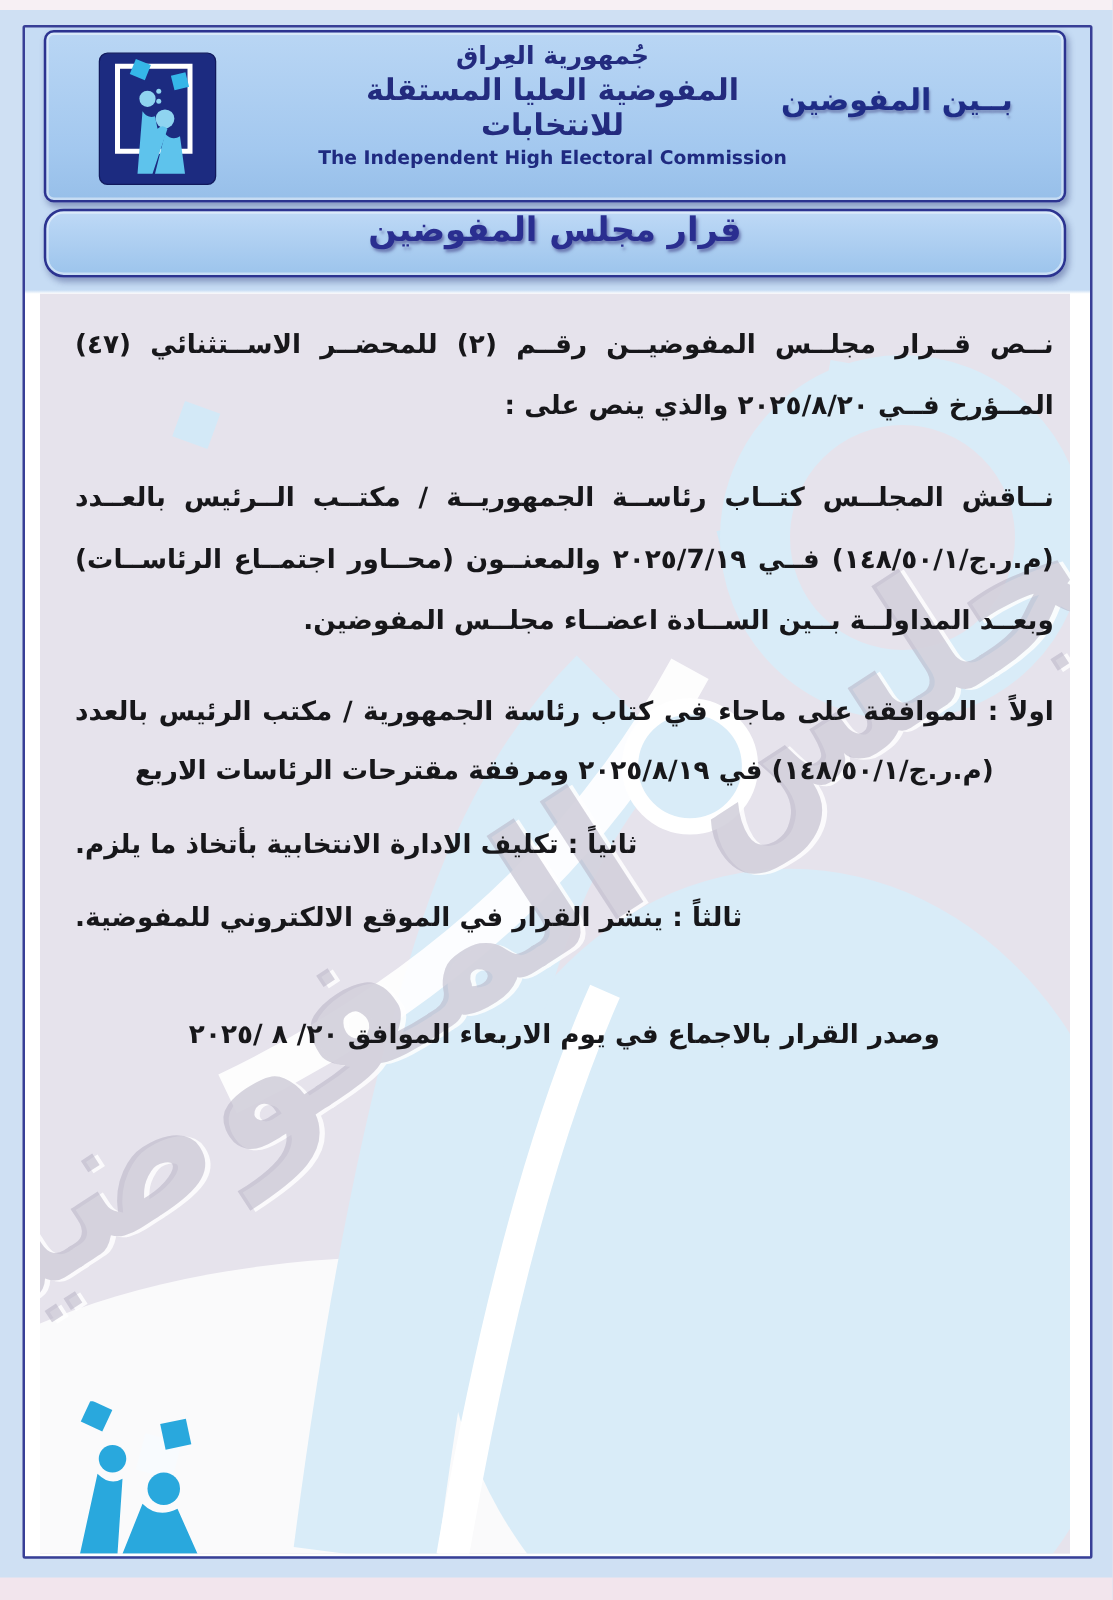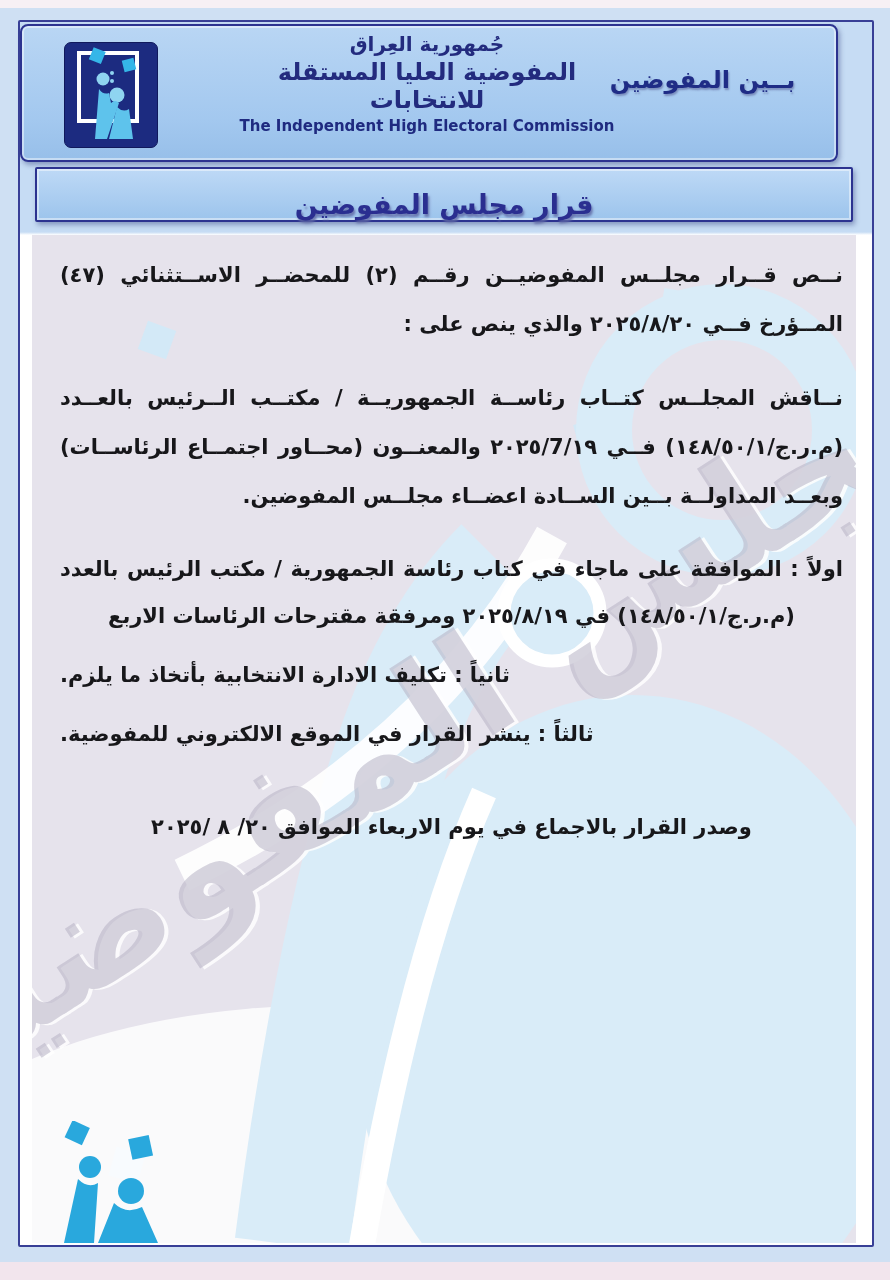--- a/index.html
+++ b/index.html
@@ -14,21 +14,21 @@
 
   
   .doc-frame{
     position:absolute;left:18px;top:20px;width:852px;height:1223px;
     border:2px solid #383f96;border-radius:2px;
     background:linear-gradient(180deg,#c6dcf4 0px,#c6dcf4 210px,#ffffff 213px,#ffffff 100%);
   }
 
   
   .header-box{
-    position:absolute;left:0;top:2px;width:814px;height:134px;
+    position:absolute;left:15px;top:2px;width:814px;height:134px;
     border:2px solid #2c3390;border-radius:8px;
     background:linear-gradient(180deg,#b9d6f4 0%,#a3c8ef 70%,#97bfe9 100%);
     box-shadow:2px 3px 5px rgba(58,70,130,.45), inset 0 0 0 2px rgba(255,255,255,.45);
   }
   .logo-badge{
     position:absolute;left:42px;top:16px;width:92px;height:104px;
     background:#1c2b80;border-radius:7px;border:1px solid #10195c;
   }
   .header-center{
     position:absolute;left:215px;top:6px;width:380px;text-align:center;color:#232b7e;
@@ -41,24 +41,24 @@
   .header-right{
     position:absolute;right:26px;top:22px;width:215px;text-align:center;color:#1f2c86;direction:rtl;
     text-shadow:1px 2px 2px rgba(110,125,175,.8);
   }
   .hr-l1{font-size:24px;font-weight:700;}
   .hr-l2{font-size:24px;font-weight:700;margin-top:18px;}
 
   
   .title-bar{
     position:absolute;left:15px;top:145px;width:814px;height:51px;
-    border:2px solid #2c3390;border-radius:2px;
+    border:2px solid #2c3390;border-radius:16px;
     background:linear-gradient(180deg,#bed9f6 0%,#9cc4ec 100%);
     box-shadow:2px 3px 5px rgba(58,70,130,.45), inset 0 0 0 2px rgba(255,255,255,.45);
-    display:flex;align-items:flex-end;justify-content:center;
+    display:flex;align-items:flex-start;justify-content:center;
   }
   .title-bar span{
     font-size:27px;font-weight:700;color:#2a2e90;
     text-shadow:1.5px 2.5px 2.5px rgba(95,105,165,.85);
   }
 
   
   .content-zone{
     position:absolute;left:12px;top:213px;width:824px;height:1008px;
     background:#e6e3ec;overflow:hidden;

